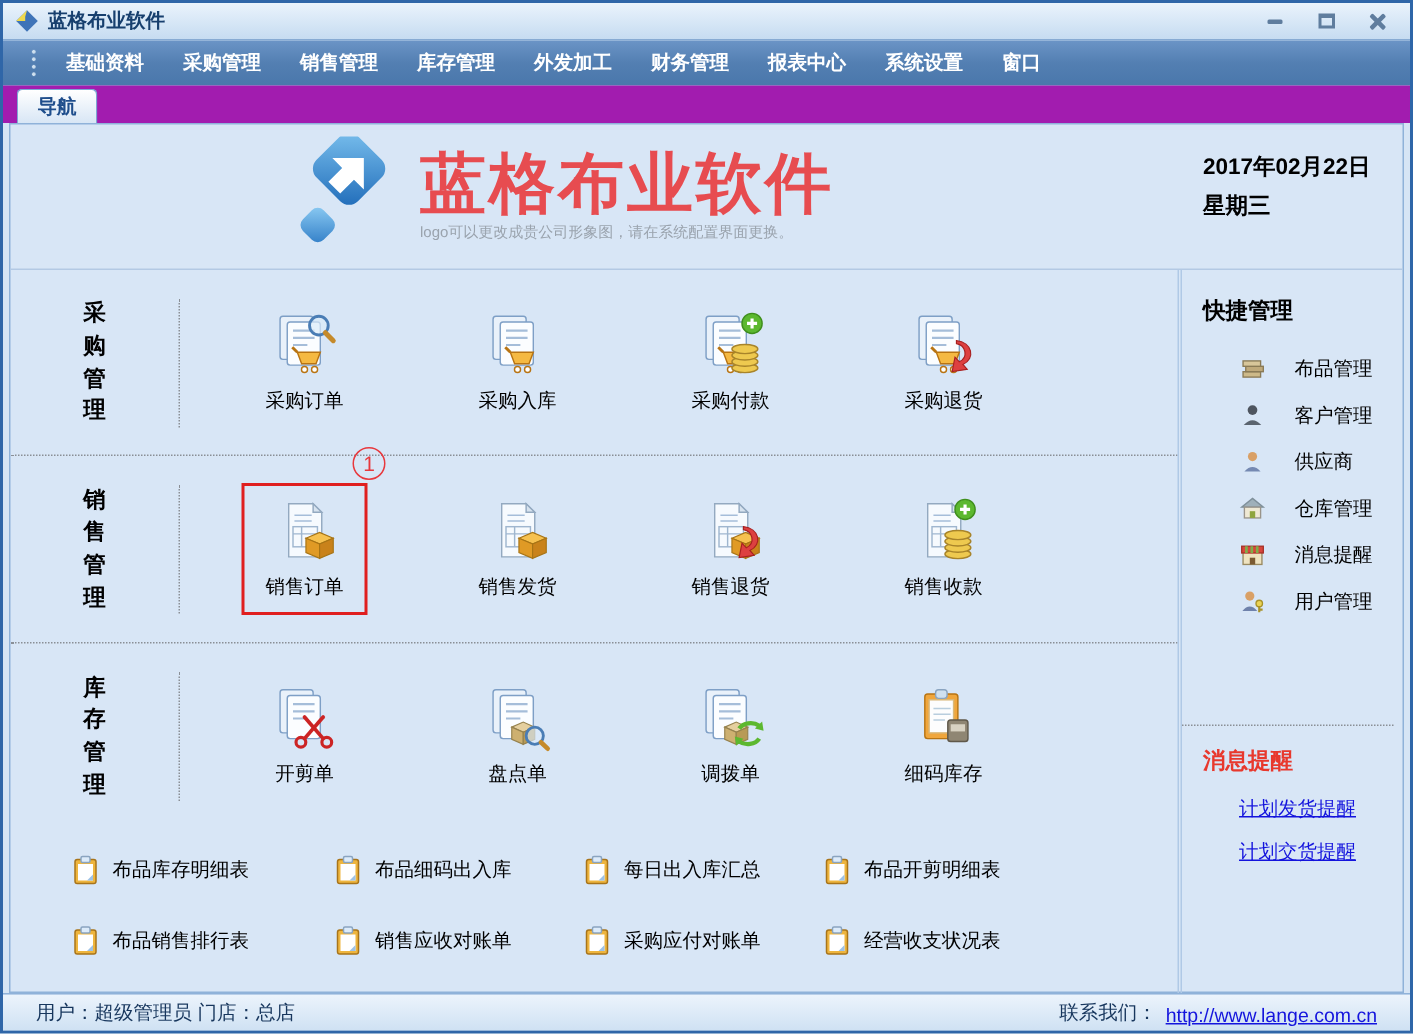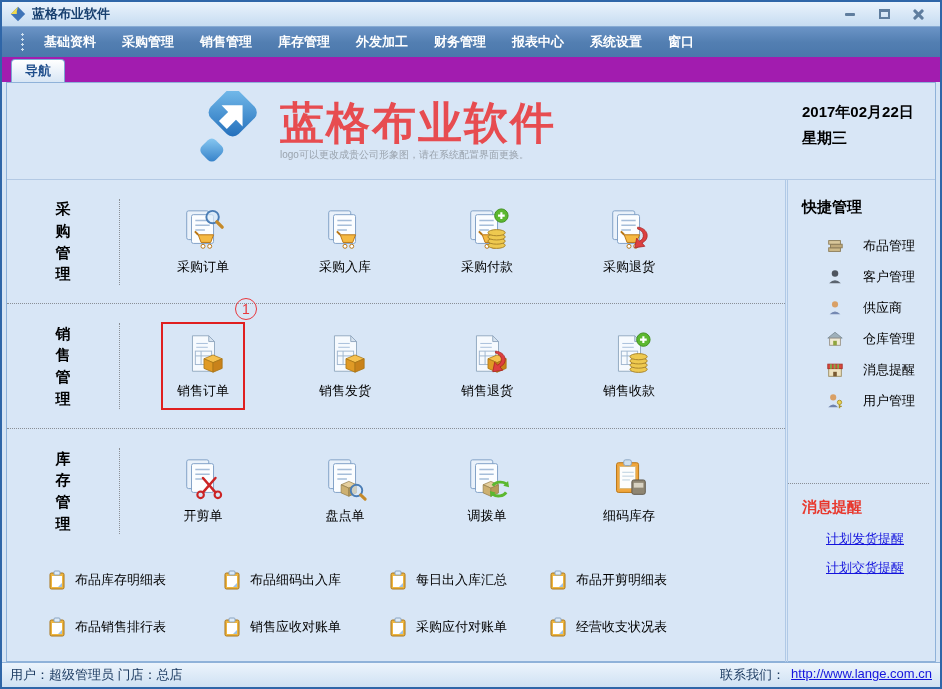--- a/index.html
+++ b/index.html
@@ -77,23 +77,23 @@
   .sb-title.red{ color:#e8382d; }
   .quick-list{ margin-top:13px; }
   .quick-item{ display:flex; align-items:center; gap:19px; padding-left:24px; height:31px; cursor:pointer; }
   .quick-label{ font-size:13px; color:#000; }
   .sb-dotted{ border-top:1px dotted #8a8f96; margin:67px 0 14px -14px; }
   .msg-links{ margin-top:13px; display:flex; flex-direction:column; gap:11px; padding-left:24px; }
   .msg-link{ font-size:13px; color:#1414dd; text-decoration:underline; cursor:pointer; }
 
   
   .statusbar{ height:25px; display:flex; align-items:center; justify-content:space-between;
-              padding:0 8px; background:linear-gradient(#ecf4fc,#cfe1f3);
+              padding:0 22px; background:linear-gradient(#ecf4fc,#cfe1f3);
               border-top:1px solid #8fb2d9; font-size:13px; color:#17365d; }
-  .status-right{ display:flex; align-items:flex-start; gap:6px; }
+  .status-right{ display:flex; align-items:flex-end; gap:6px; }
   .status-right a{ color:#1414dd; text-decoration:underline; cursor:pointer; }
   .icon-wrap{ display:flex; }
 </style>
 </head>
 <body>
 
 <div class="window">
 
   <div class="titlebar">
     <span class="app-icon">

